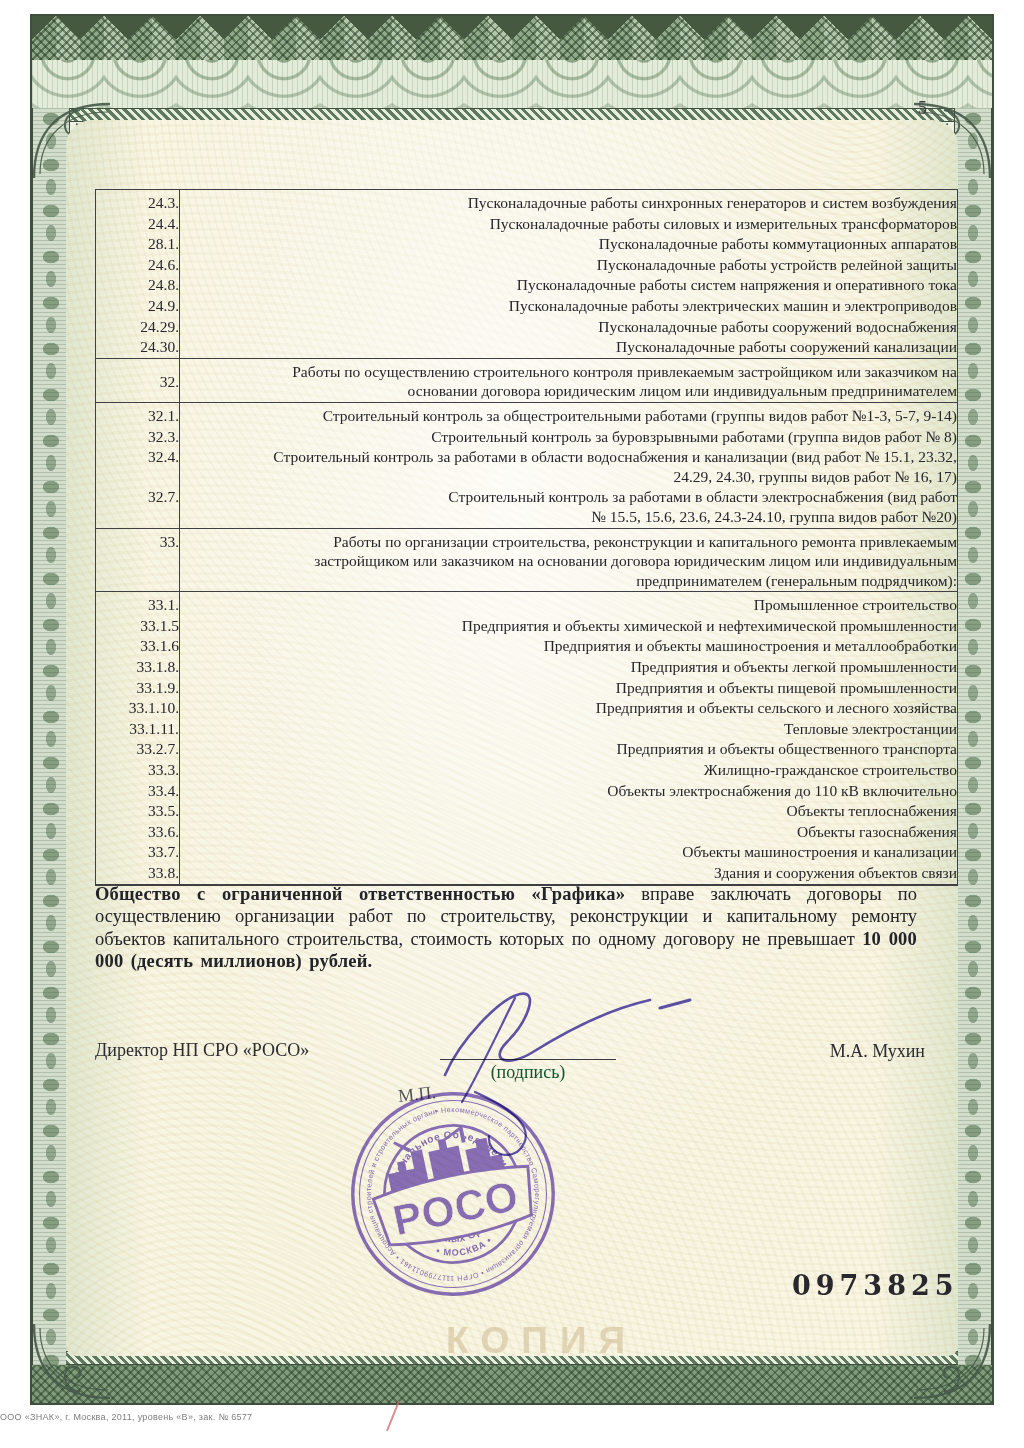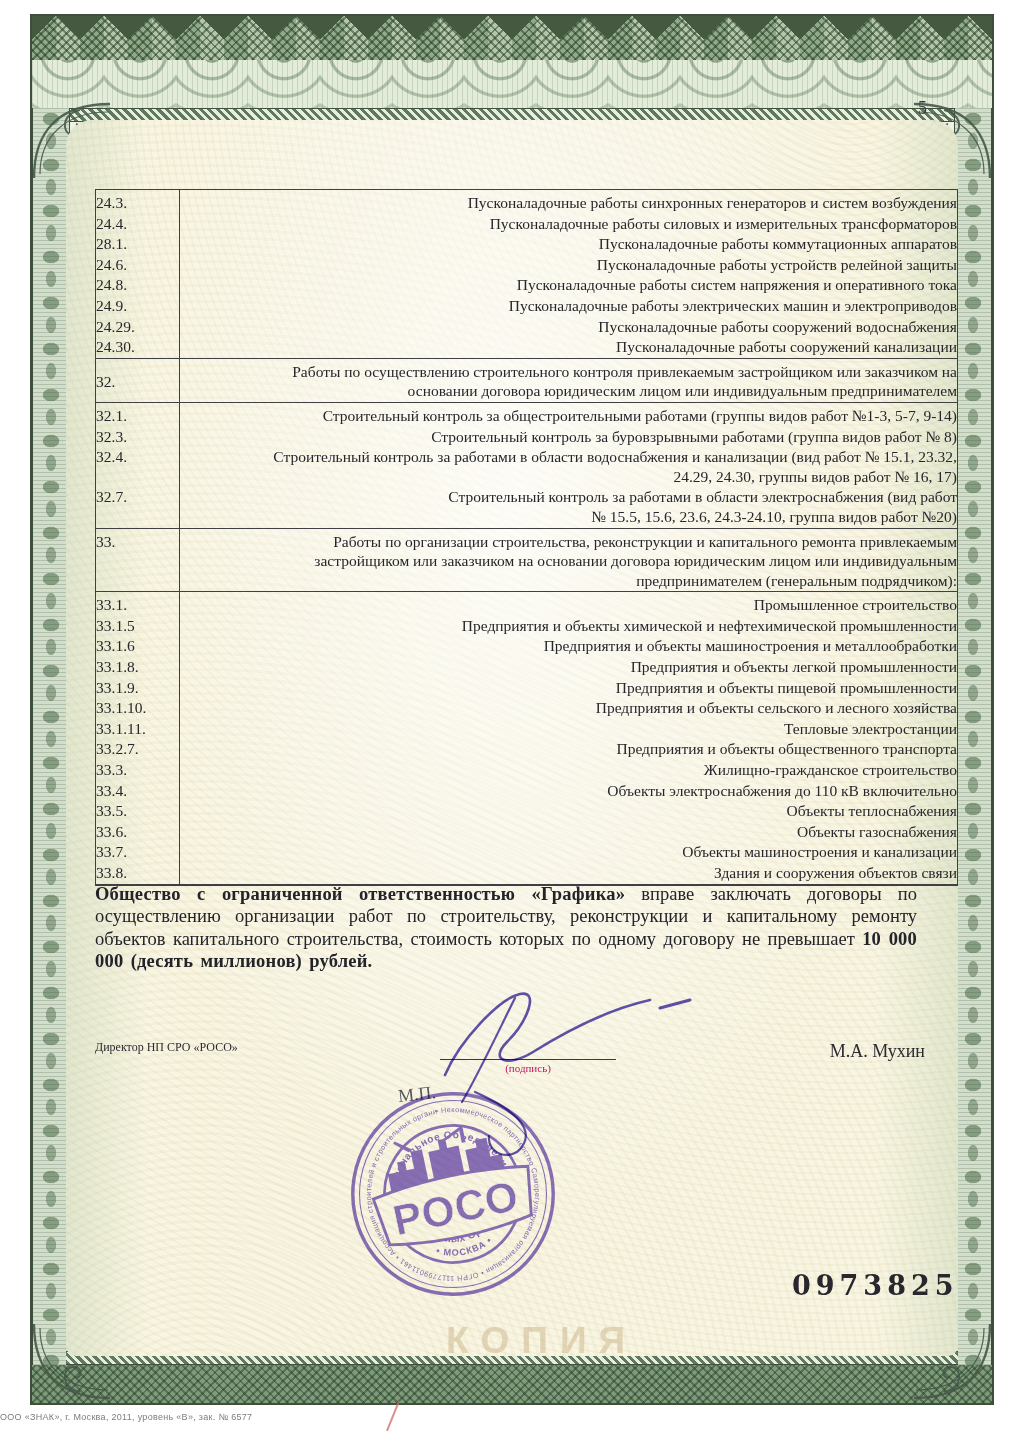--- a/index.html
+++ b/index.html
@@ -62,35 +62,35 @@
       linear-gradient(90deg, rgba(186,208,176,.38), rgba(186,208,176,0) 9%,
         rgba(186,208,176,0) 91%, rgba(186,208,176,.38));
     border-radius:26px 26px 10px 10px;}
 
   .page-number{position:absolute;left:918px;top:98px;font-size:18px;color:#3c3c40;}
 
   
   .works-table{position:absolute;left:95px;top:189px;width:863px;border-collapse:collapse;
     font-size:15.5px;line-height:19.6px;color:#26262c;table-layout:fixed;}
   .works-table td{border:0;padding:0 0 1px 0;vertical-align:top;text-align:right;}
-  .works-table .col-num{width:83px;text-align:left;border-right:1.2px solid #3f3f44;}
+  .works-table .col-num{width:83px;text-align:right;border-right:1.2px solid #3f3f44;}
   .works-table .col-text{padding-left:10px;white-space:pre-line;}
   .works-table tr.group-start td{border-top:1.2px solid #3f3f44;padding-top:3px;}
   .works-table{border:1.5px solid #3f3f44;border-bottom-width:2.2px;}
 
   
   .authz{position:absolute;left:95px;top:864px;width:822px;font-size:18.5px;line-height:22.5px;
     text-align:justify;color:#23232a;word-spacing:2.5px;}
   .authz b{letter-spacing:.2px;}
 
   
-  .director-label{position:absolute;left:95px;top:1040px;font-size:12px;color:#2b2b31;}
+  .director-label{position:absolute;left:95px;top:1040px;font-size:18px;color:#2b2b31;}
   .sig-line{position:absolute;left:440px;top:1059px;width:176px;border-top:1.3px solid #3a3a40;}
   .sig-caption{position:absolute;left:440px;top:1062px;width:176px;text-align:center;
-    font-size:11px;color:#be185d;}
+    font-size:18px;color:#14532d;}
   .director-name{position:absolute;right:99px;top:1041px;font-size:18px;color:#2b2b31;}
   .mp-note{position:absolute;left:398px;top:1084px;font-size:18px;color:#3a3a42;
     transform:rotate(-6deg);opacity:.85;}
 
   .sig-ink{position:absolute;left:415px;top:980px;mix-blend-mode:multiply;}
   .seal{position:absolute;left:347px;top:1088px;width:212px;height:212px;
     mix-blend-mode:multiply;opacity:.9;transform:rotate(-12deg);}
 
   .serial{position:absolute;left:792px;top:1270px;font-family:"DejaVu Serif", serif;
     font-weight:bold;font-size:27px;letter-spacing:5px;color:#27272d;}

